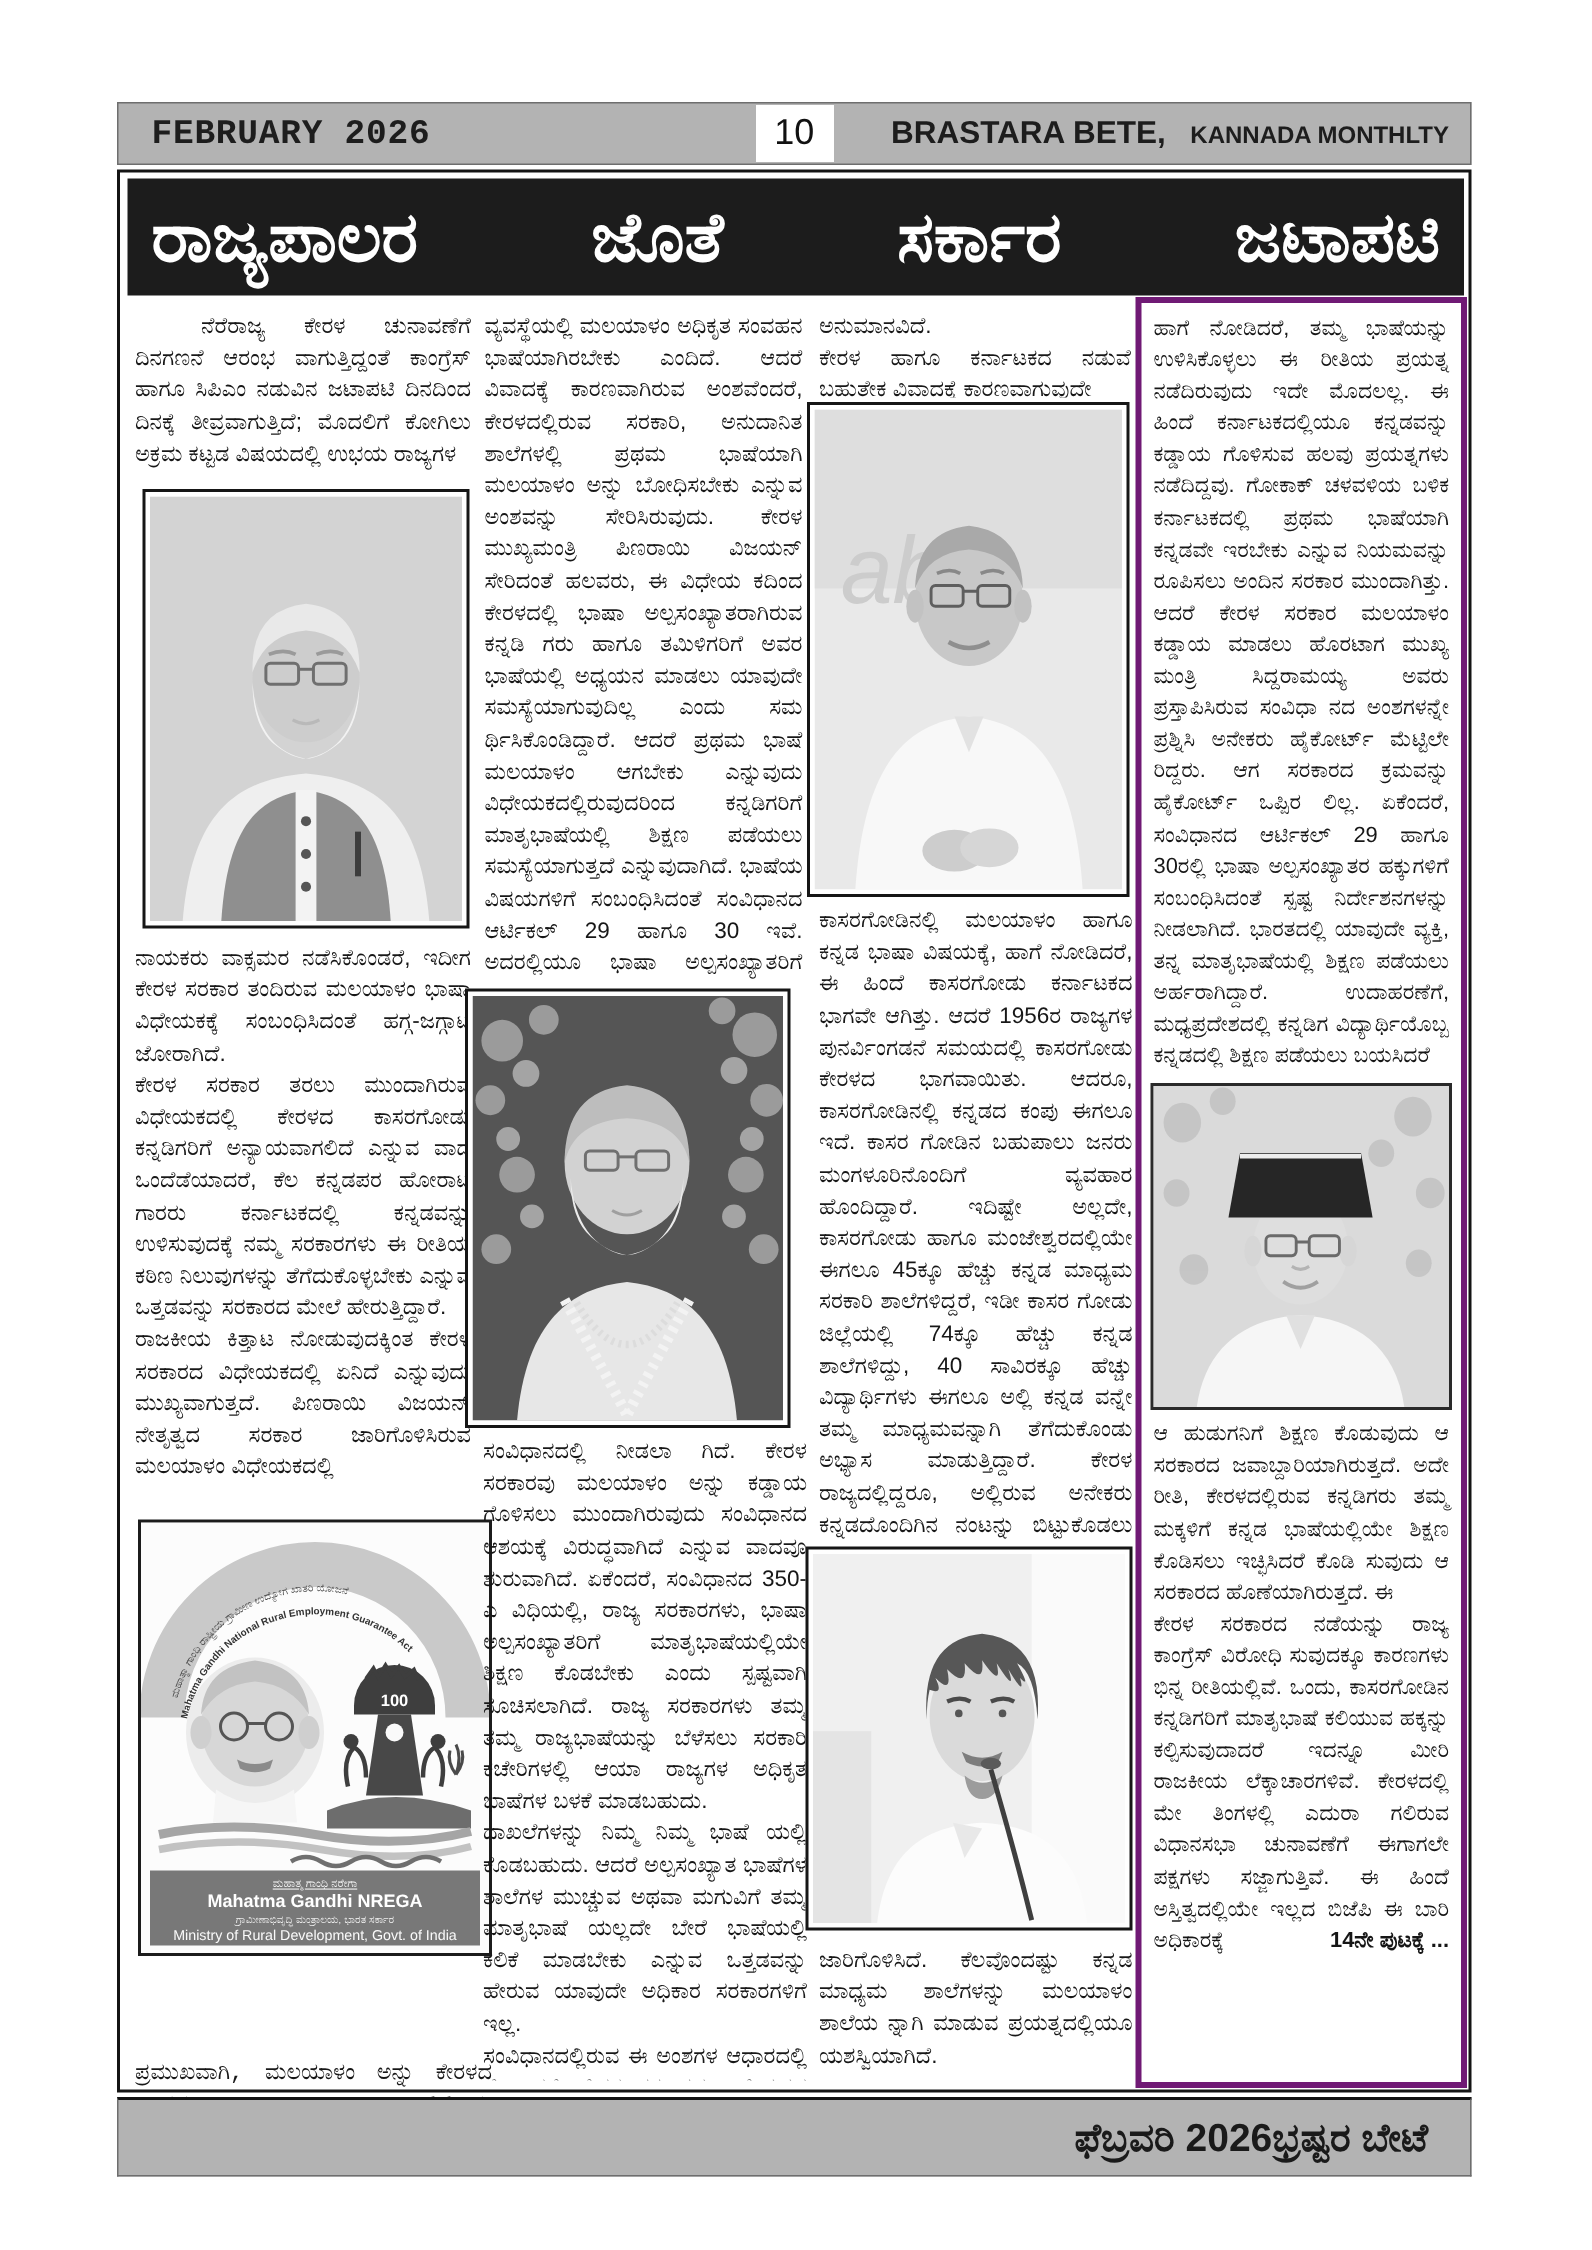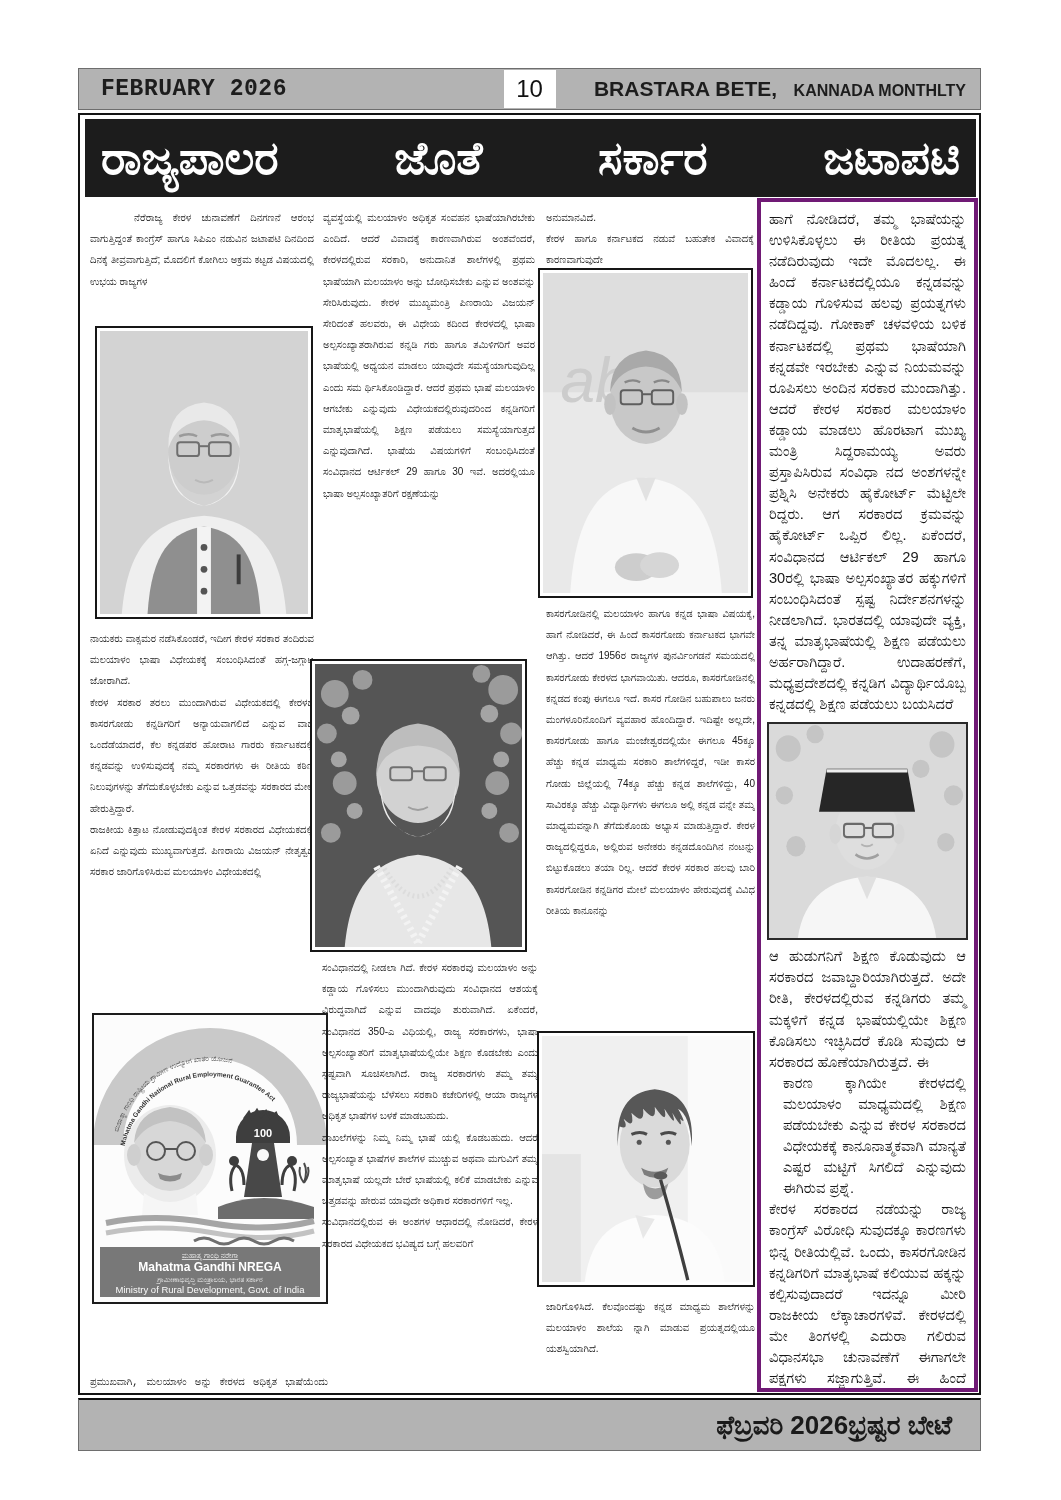--- a/index.html
+++ b/index.html
@@ -18,21 +18,21 @@
   .footer-bar{top:1398px;height:53px;padding:0 28px;justify-content:flex-end;border-top:2px solid #111;}
   .footer-bar span{font-weight:bold;font-size:26px;color:#1a1a1a;}
 
   
   .frame{position:absolute;left:78px;top:113px;width:903px;height:1282px;border:2px solid #141414;box-sizing:border-box;background:#fff;}
   .headline{position:absolute;left:85px;top:119px;width:891px;height:78px;background:#1c1c1c;color:#fff;
             font-weight:bold;font-size:46px;line-height:78px;padding:0 16px;box-sizing:border-box;
             text-align:justify;text-align-last:justify;white-space:nowrap;overflow:hidden;}
 
   
-  .txt{position:absolute;font-size:10px;line-height:21.2px;text-align:justify;color:#171717;overflow:hidden;}
+  .txt{position:absolute;font-size:15px;line-height:21.2px;text-align:justify;color:#171717;overflow:hidden;}
   .txt p{margin:0;}
   .indent{text-indent:44px;}
   .cont{font-weight:bold;float:right;}
   .pad-left{padding-left:14px;}
 
   
   .photo{position:absolute;background:#fff;border:2px solid #161616;padding:3px;box-sizing:border-box;}
   .photo svg{display:block;width:100%;height:100%;}
 
   
@@ -286,21 +286,20 @@
           <ellipse cx="69" cy="108" rx="6" ry="10" fill="#d6d6d6"></ellipse>
           <ellipse cx="135" cy="108" rx="6" ry="10" fill="#d6d6d6"></ellipse>
           <rect x="78" y="98" width="21" height="13" rx="3" fill="none" stroke="#6a6a6a" stroke-width="2"></rect>
           <rect x="108" y="98" width="21" height="13" rx="3" fill="none" stroke="#6a6a6a" stroke-width="2"></rect>
           <line x1="99" y1="102" x2="108" y2="102" stroke="#6a6a6a" stroke-width="2"></line>
           <path d="M90,128 q12,8 24,0" stroke="#a0a0a0" stroke-width="2.6" fill="none"></path>
           <path d="M96,118 q6,4 12,0" stroke="#b3b3b3" stroke-width="2" fill="none"></path>
         </svg>
       </div>
       <p>ಆ ಹುಡುಗನಿಗೆ ಶಿಕ್ಷಣ ಕೊಡುವುದು ಆ ಸರಕಾರದ ಜವಾಬ್ದಾರಿಯಾಗಿರುತ್ತದೆ. ಅದೇ ರೀತಿ, ಕೇರಳದಲ್ಲಿರುವ ಕನ್ನಡಿಗರು ತಮ್ಮ ಮಕ್ಕಳಿಗೆ ಕನ್ನಡ ಭಾಷೆಯಲ್ಲಿಯೇ ಶಿಕ್ಷಣ ಕೊಡಿಸಲು ಇಚ್ಛಿಸಿದರೆ ಕೊಡಿ ಸುವುದು ಆ ಸರಕಾರದ ಹೊಣೆಯಾಗಿರುತ್ತದೆ. ಈ</p>
-      <p class="pad-left">ಕಾರಣ ಕ್ಕಾಗಿಯೇ ಕೇರಳದಲ್ಲಿ ಮಲಯಾಳಂ ಮಾಧ್ಯಮದಲ್ಲಿ ಶಿಕ್ಷಣ ಪಡೆಯಬೇಕು ಎನ್ನುವ ಕೇರಳ ಸರಕಾರದ ವಿಧೇಯಕಕ್ಕೆ ಕಾನೂನಾತ್ಮಕವಾಗಿ ಮಾನ್ಯತೆ ಎಷ್ಟರ ಮಟ್ಟಿಗೆ ಸಿಗಲಿದೆ ಎನ್ನುವುದು ಈಗಿರುವ ಪ್ರಶ್ನೆ.</p>
       <p><span>ಕೇರಳ ಸರಕಾರದ ನಡೆಯನ್ನು ರಾಜ್ಯ ಕಾಂಗ್ರೆಸ್ ವಿರೋಧಿ ಸುವುದಕ್ಕೂ ಕಾರಣಗಳು ಭಿನ್ನ ರೀತಿಯಲ್ಲಿವೆ. ಒಂದು, ಕಾಸರಗೋಡಿನ ಕನ್ನಡಿಗರಿಗೆ ಮಾತೃಭಾಷೆ ಕಲಿಯುವ ಹಕ್ಕನ್ನು ಕಲ್ಪಿಸುವುದಾದರೆ ಇದನ್ನೂ ಮೀರಿ ರಾಜಕೀಯ ಲೆಕ್ಕಾಚಾರಗಳಿವೆ. ಕೇರಳದಲ್ಲಿ ಮೇ ತಿಂಗಳಲ್ಲಿ ಎದುರಾ ಗಲಿರುವ ವಿಧಾನಸಭಾ ಚುನಾವಣೆಗೆ ಈಗಾಗಲೇ ಪಕ್ಷಗಳು ಸಜ್ಜಾಗುತ್ತಿವೆ. ಈ ಹಿಂದೆ ಅಸ್ತಿತ್ವದಲ್ಲಿಯೇ ಇಲ್ಲದ ಬಿಜೆಪಿ ಈ ಬಾರಿ ಅಧಿಕಾರಕ್ಕೆ</span> <span class="cont">14ನೇ ಪುಟಕ್ಕೆ ...</span></p>
     </div>
   </div>
 
   <div class="bar footer-bar">
     <span>ಫೆಬ್ರವರಿ 2026</span>
     <span>ಭ್ರಷ್ಟರ ಬೇಟೆ</span>
   </div>
 
 </div>

